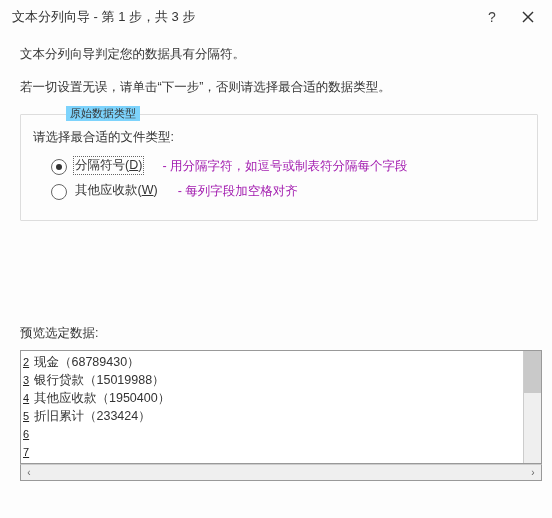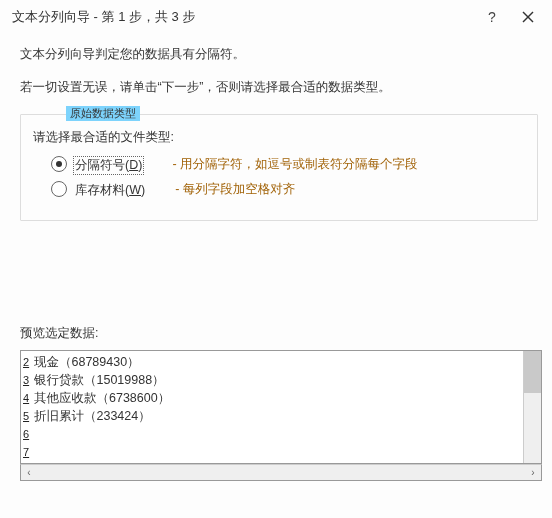--- a/index.html
+++ b/index.html
@@ -61,21 +61,21 @@
     font-size: 11px;
     color: #333;
     margin-left: 37px;
   }
   .prompt {
     margin: 0 0 10px 0;
     font-size: 12.5px;
   }
   .radio-row {
     display: flex;
-    align-items: flex-start;
+    align-items: flex-end;
     margin: 6px 0 6px 18px;
     font-size: 12.5px;
   }
   .radio-outer {
     width: 14px;
     height: 14px;
     border: 1px solid #666;
     border-radius: 50%;
     display: flex;
     align-items: center;
@@ -90,22 +90,22 @@
     background: #333;
   }
   .radio-label {
     border: 1px dotted transparent;
     padding: 0 1px;
   }
   .radio-label.focused {
     border: 1px dotted #666;
   }
   .radio-desc {
-    margin-left: 28px;
-    color: #a16207;
+    margin-left: 18px;
+    color: #a21caf;
   }
   .spacer {
     height: 90px;
   }
   .preview-label {
     margin: 0 0 8px 0;
     font-size: 12.5px;
   }
   .preview-wrap {
     position: relative;
@@ -200,21 +200,21 @@
         <span class="radio-inner"></span>
       </span>
       <span class="radio-label focused"><span>分隔符号(</span><u class="hotkey">D</u><span>)</span></span>
       <span class="radio-desc">- 用分隔字符，如逗号或制表符分隔每个字段</span>
     </div>
 
     <div class="radio-row">
       <span class="radio-outer">
         
       </span>
-      <span class="radio-label"><span>库存材料(</span><u class="hotkey">W</u><span>)</span></span>
+      <span class="radio-label"><span>其他应收款(</span><u class="hotkey">W</u><span>)</span></span>
       <span class="radio-desc">- 每列字段加空格对齐</span>
     </div>
   </div>
 
   <div class="spacer"></div>
 
   <div class="preview-label">预览选定数据:</div>
 
   <div class="preview-wrap">
     <div class="preview-box">
@@ -222,21 +222,21 @@
         <div class="preview-row">
             <span class="rownum">2</span>
             <span>现金（68789430）</span>
           </div>
         <div class="preview-row">
             <span class="rownum">3</span>
             <span>银行贷款（15019988）</span>
           </div>
         <div class="preview-row">
             <span class="rownum">4</span>
-            <span>其他应收款（6738600）</span>
+            <span>其他应收款（1950400）</span>
           </div>
         <div class="preview-row">
             <span class="rownum">5</span>
             <span>折旧累计（233424）</span>
           </div>
         <div class="preview-row">
             <span class="rownum">6</span>
           </div>
         <div class="preview-row">
             <span class="rownum">7</span>

